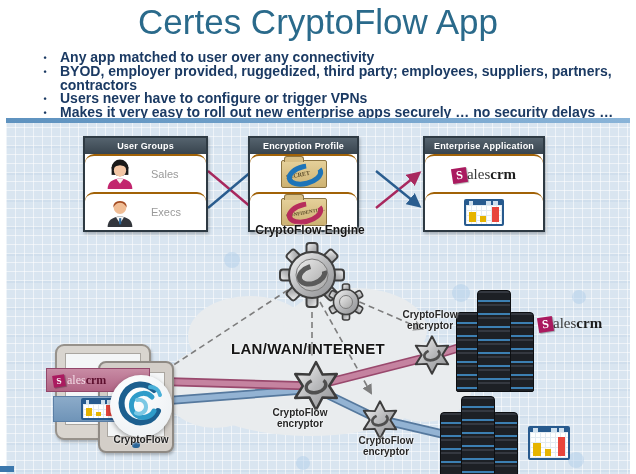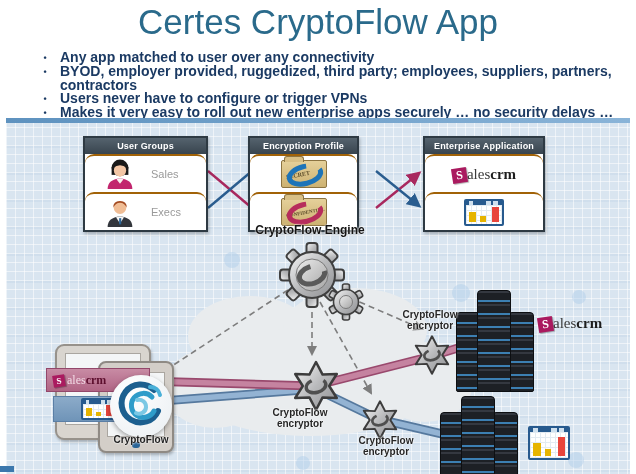--- a/index.html
+++ b/index.html
@@ -294,20 +294,21 @@
           <div class="ci-body"></div>
             <div class="ci-top"></div>
           <div class="bar b1"></div>
             <div class="bar b2"></div>
             <div class="bar b3"></div>
         </div>
       </div>
     </div>
 
     <div class="dlabel engine-label">CryptoFlow Engine</div>
+    <div class="dlabel net-label">LAN/WAN/INTERNET</div>
 
     <div class="dlabel enc-label" style="left:390px;top:192px;width:80px;">
       <div>CryptoFlow</div>
       <div>encryptor</div>
     </div>
     <div class="dlabel enc-label" style="left:258px;top:290px;width:84px;">
       <div>CryptoFlow</div>
       <div>encryptor</div>
     </div>
     <div class="dlabel enc-label" style="left:344px;top:318px;width:84px;">

